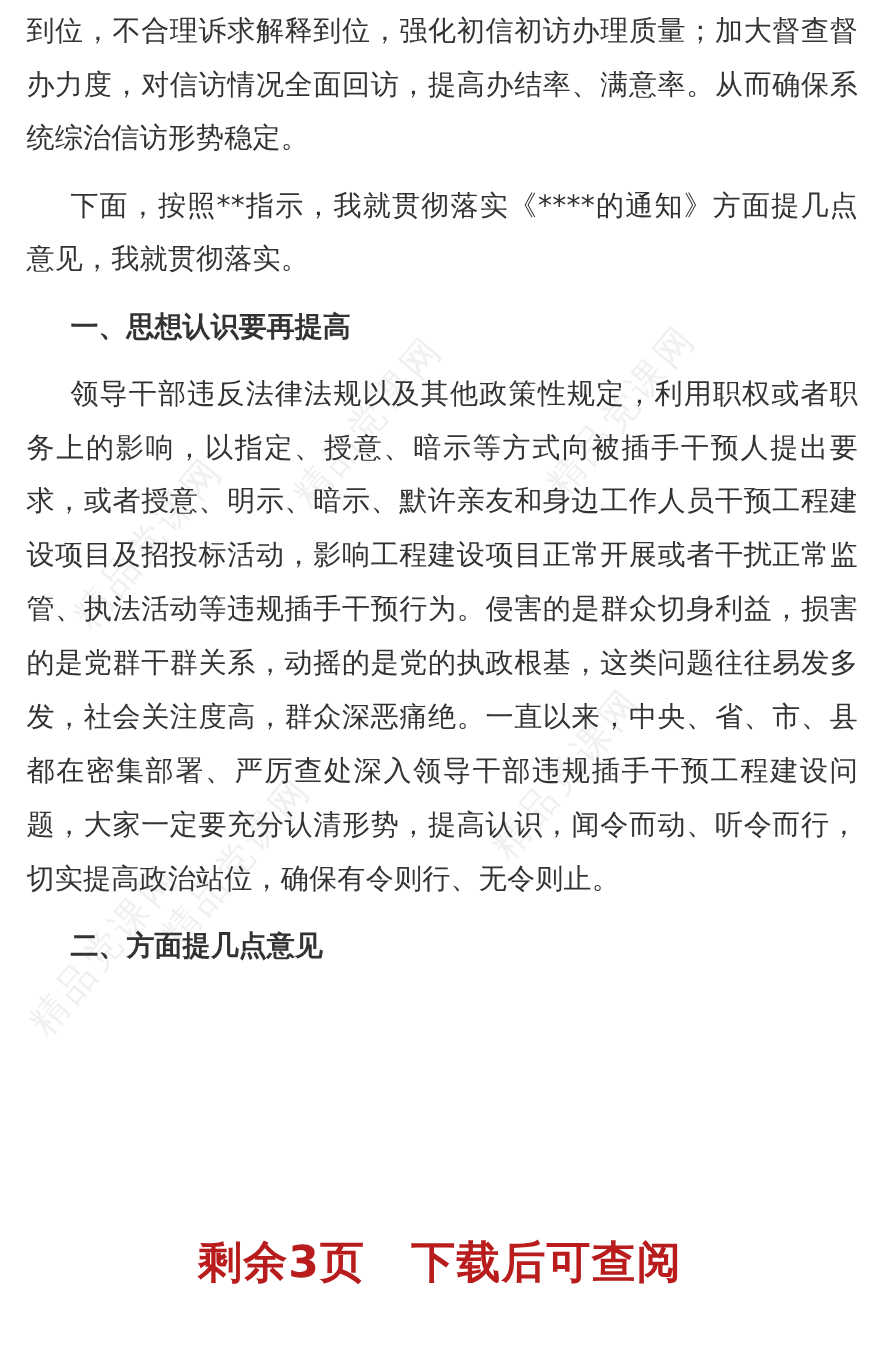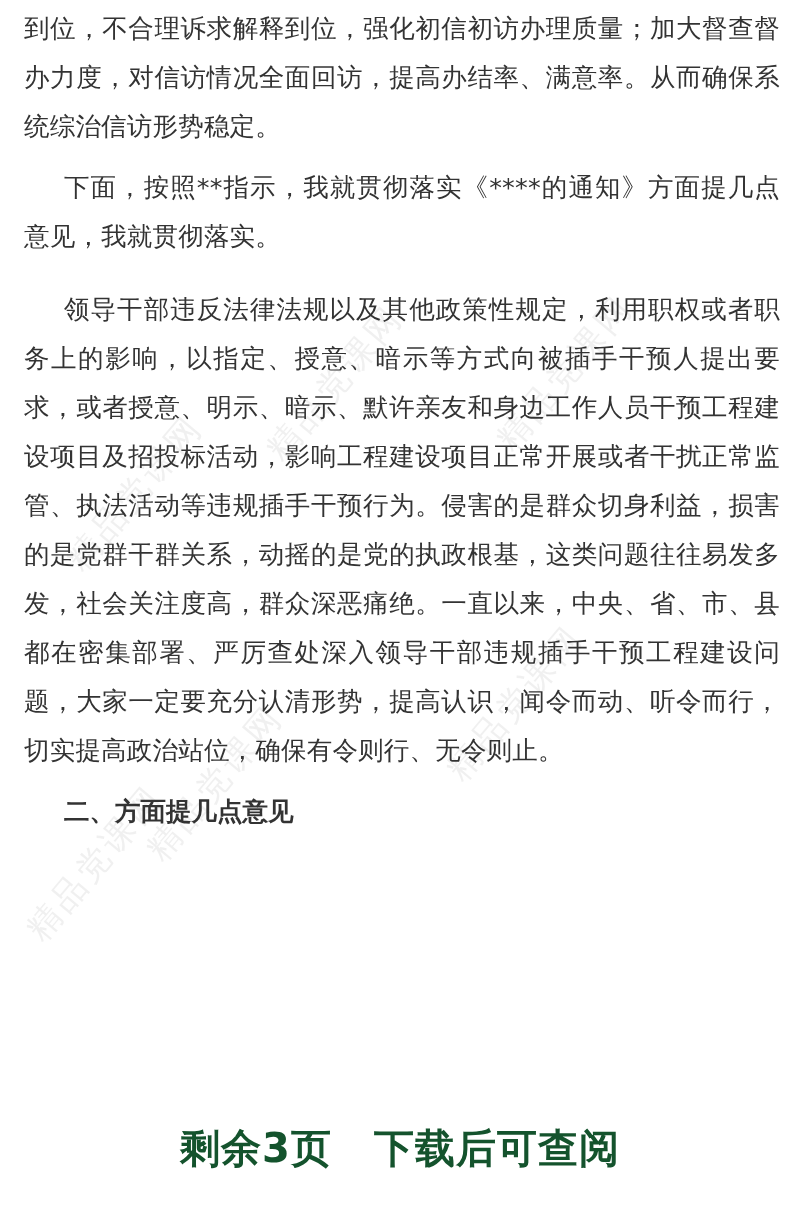--- a/index.html
+++ b/index.html
@@ -59,21 +59,21 @@
     .footer-banner {
       position: absolute;
       left: 0;
       top: 1118px;
       width: 800px;
       height: 60px;
       text-align: center;
       font-size: 40px;
       line-height: 60px;
       font-weight: bold;
-      color: #14532d;
+      color: #b91c1c;
       letter-spacing: 1px;
     }
     .footer-banner .sep { display: inline-block; width: 42px; }
   </style>
 </head>
 <body>
 
 <div class="page">
 
   <div class="watermark" style="left:40px; top:470px;">精品党课网</div>
@@ -81,20 +81,21 @@
   <div class="watermark" style="left:470px; top:350px;">精品党课网</div>
   <div class="watermark" style="left:120px; top:760px;">精品党课网</div>
   <div class="watermark" style="left:420px; top:680px;">精品党课网</div>
   <div class="watermark" style="left:0px; top:840px;">精品党课网</div>
 
   <div class="content">
     <p class="para">到位，不合理诉求解释到位，强化初信初访办理质量；加大督查督办力度，对信访情况全面回访，提高办结率、满意率。从而确保系统综治信访形势稳定。</p>
     <div class="gap"></div>
     <p class="para indent">下面，按照**指示，我就贯彻落实《****的通知》方面提几点意见，我就贯彻落实。</p>
     <div class="gap"></div>
+    <h2 class="heading">一、思想认识要再提高</h2>
     <div class="gap"></div>
     <p class="para indent">领导干部违反法律法规以及其他政策性规定，利用职权或者职务上的影响，以指定、授意、暗示等方式向被插手干预人提出要求，或者授意、明示、暗示、默许亲友和身边工作人员干预工程建设项目及招投标活动，影响工程建设项目正常开展或者干扰正常监管、执法活动等违规插手干预行为。侵害的是群众切身利益，损害的是党群干群关系，动摇的是党的执政根基，这类问题往往易发多发，社会关注度高，群众深恶痛绝。一直以来，中央、省、市、县都在密集部署、严厉查处深入领导干部违规插手干预工程建设问题，大家一定要充分认清形势，提高认识，闻令而动、听令而行，切实提高政治站位，确保有令则行、无令则止。</p>
     <div class="gap"></div>
     <h2 class="heading">二、方面提几点意见</h2>
     <div class="gap"></div>
   </div>
 
   <div class="footer-banner">
     <span>剩余3页</span><span class="sep"></span><span>下载后可查阅</span>
   </div>

